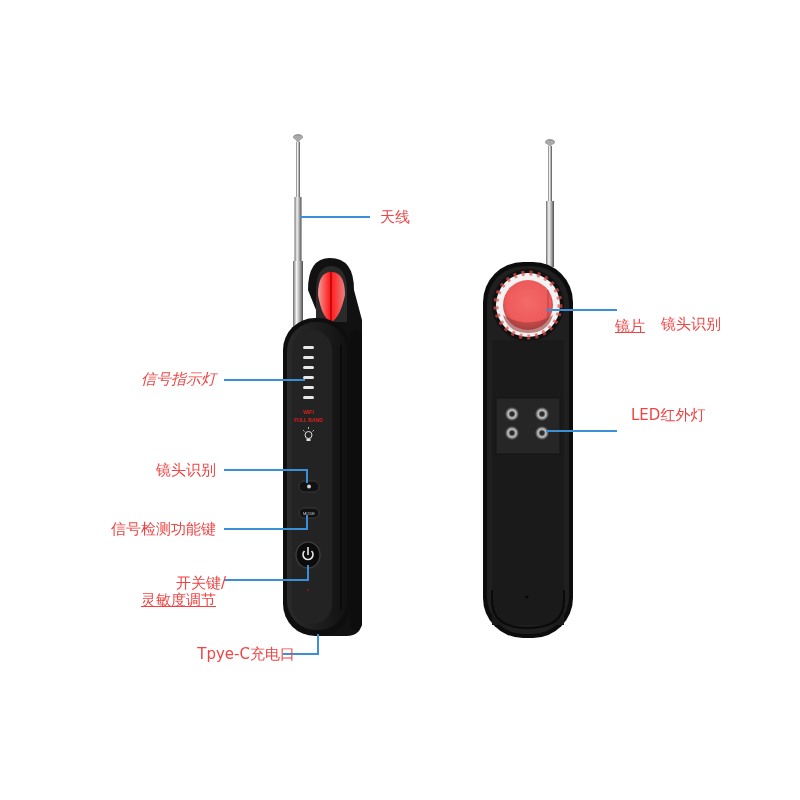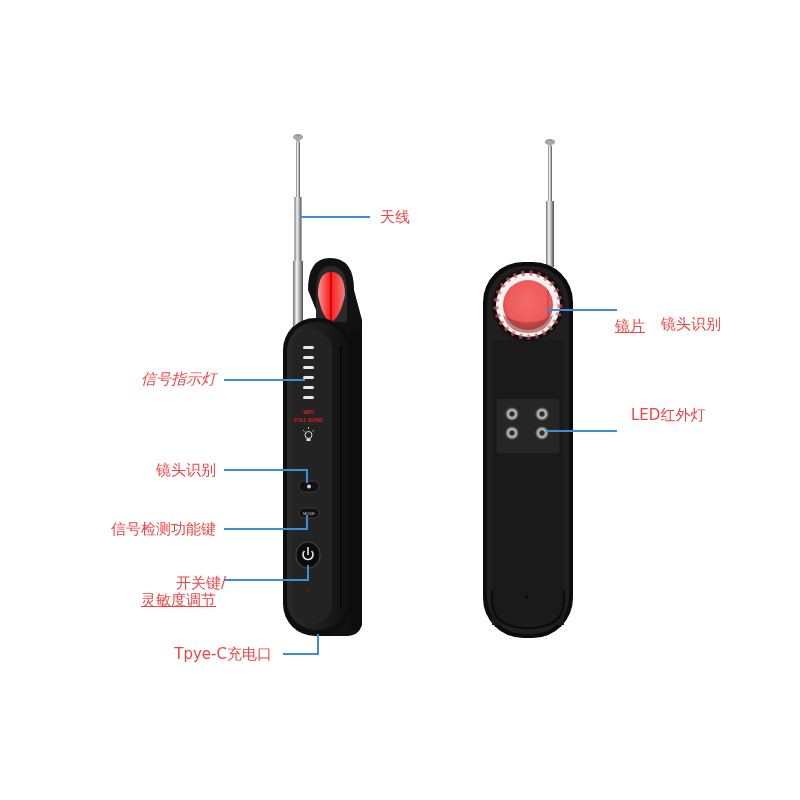--- a/index.html
+++ b/index.html
@@ -154,16 +154,16 @@
     <line x1="546" y1="431" x2="617" y2="431"></line>
   </g>
 </svg>
 
 <div class="label" style="left:380px; top:204px;">天线</div>
 <div class="label right" style="right:584px; top:366px;font-style:italic;">信号指示灯</div>
 <div class="label right" style="right:584px; top:457px;">镜头识别</div>
 <div class="label right" style="right:584px; top:516px;">信号检测功能键</div>
 <div class="label right" style="right:574px; top:558px;margin-top:12px;">开关键/</div>
 <div class="label right" style="right:584px; top:587px;text-decoration:underline;">灵敏度调节</div>
-<div class="label right" style="right:528px; top:641px;">Tpye-C充电口</div>
+<div class="label right" style="right:505px; top:641px;">Tpye-C充电口</div>
 <div class="label" style="left:661px; top:282px;margin-top:29px;">镜头识别</div>
 <div class="label" style="left:615px; top:313px;text-decoration:underline;">镜片</div>
 <div class="label" style="left:631px; top:402px;">LED红外灯</div>
 
 </body></html>

